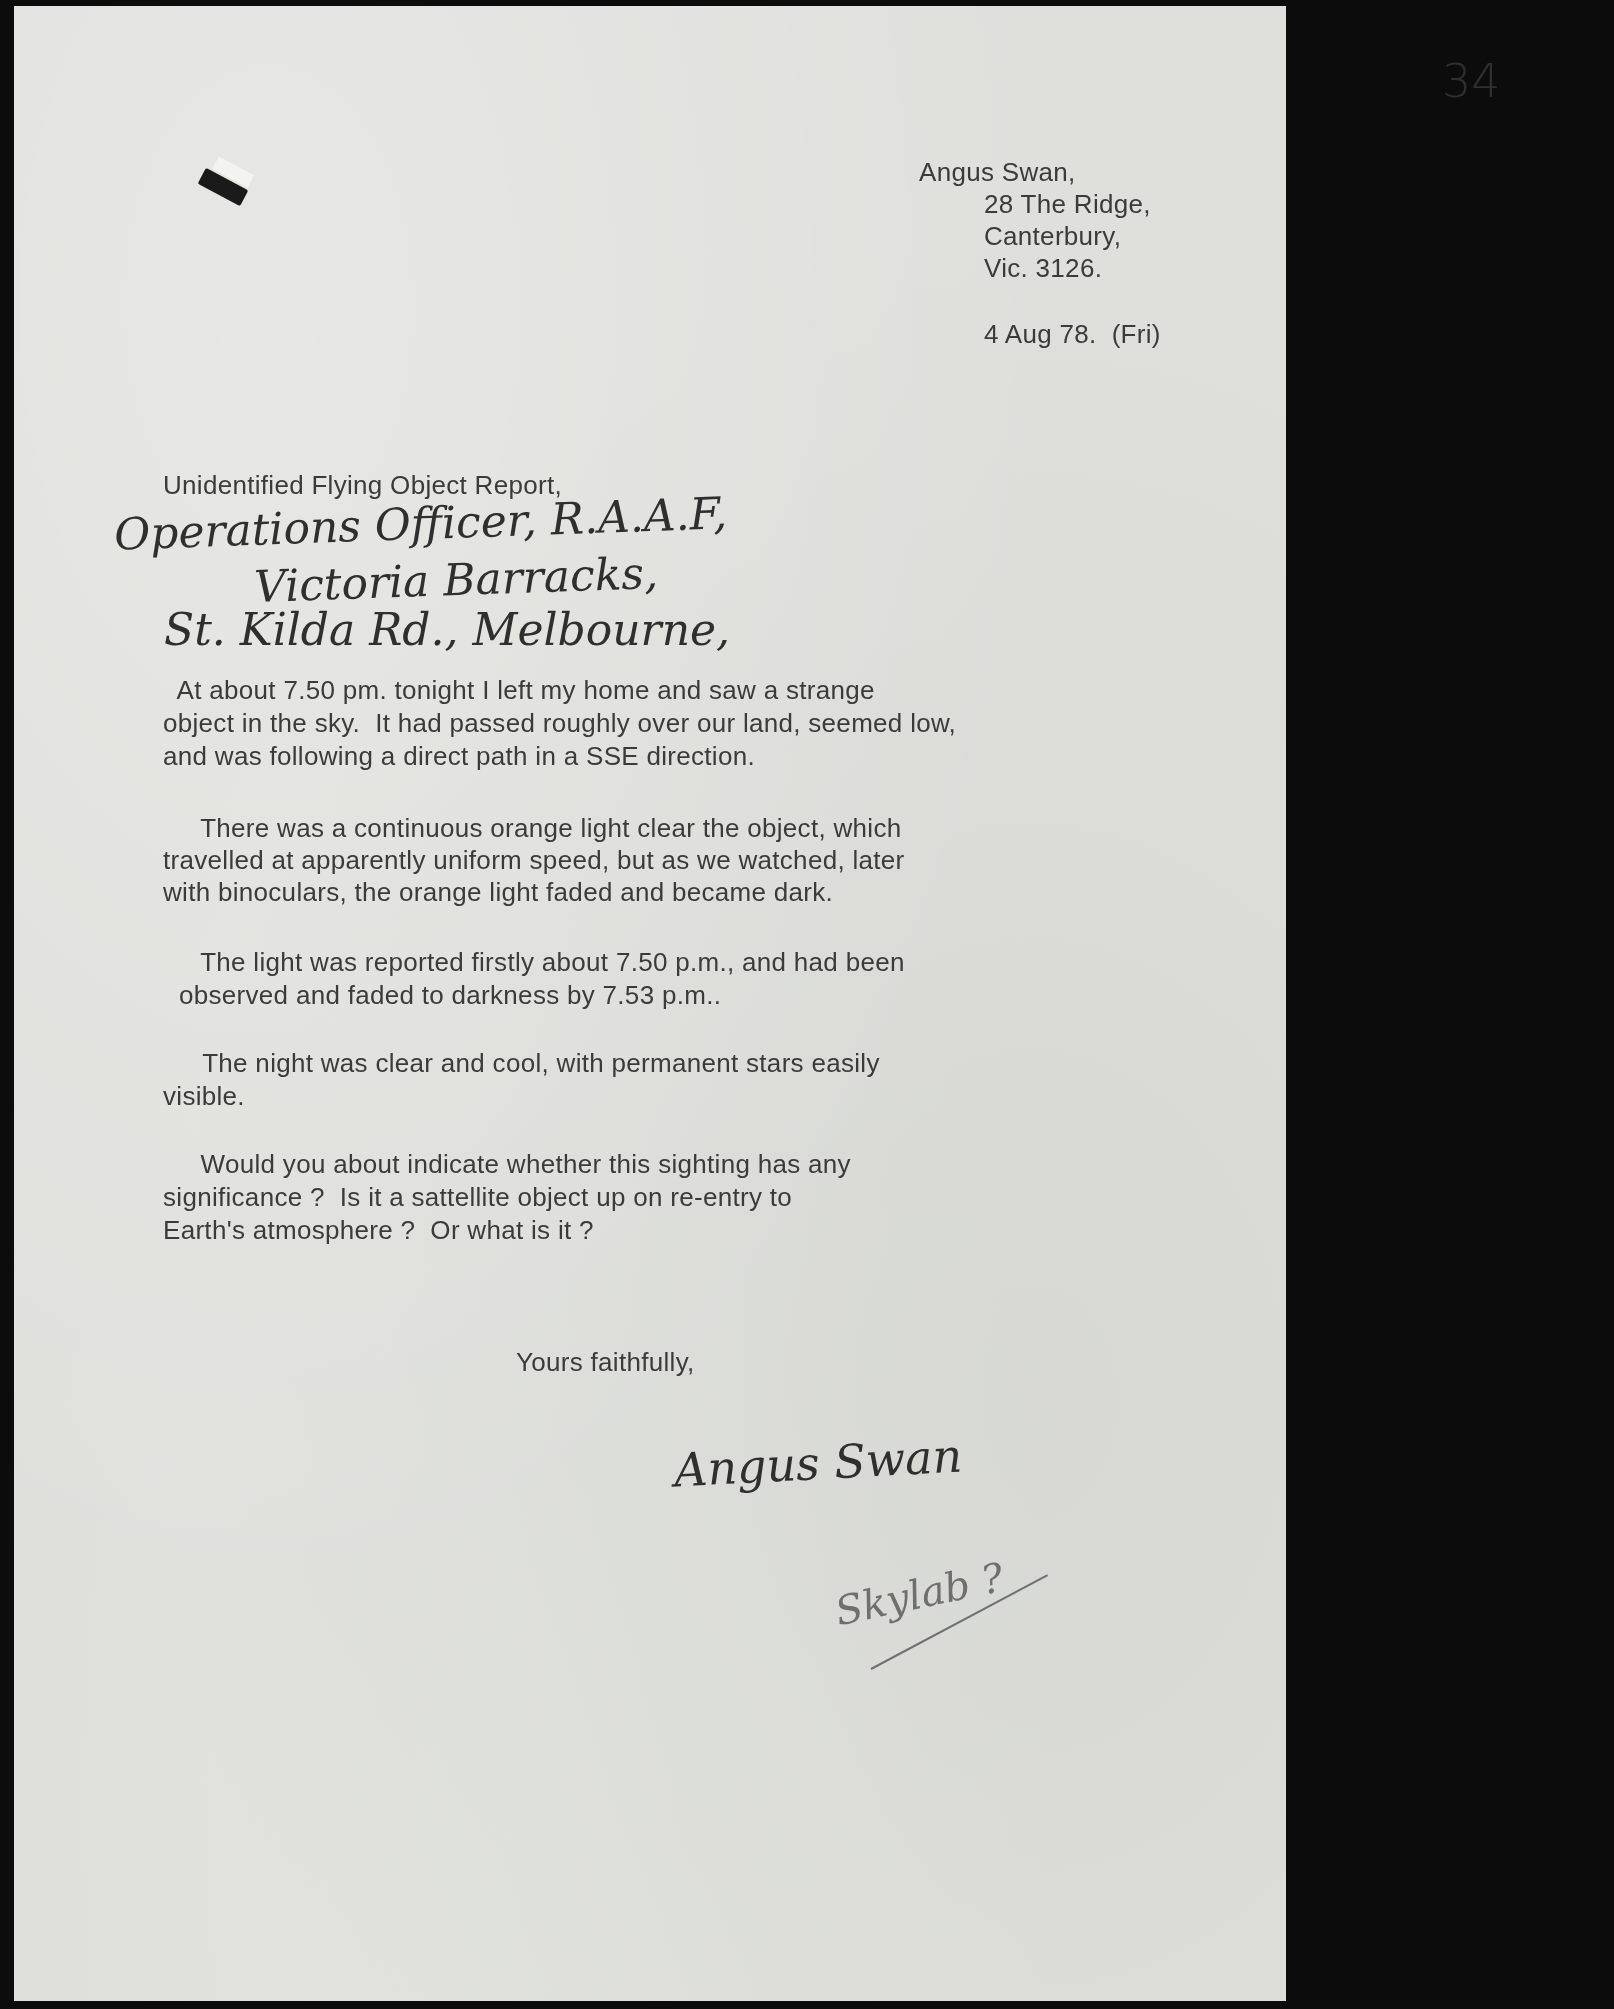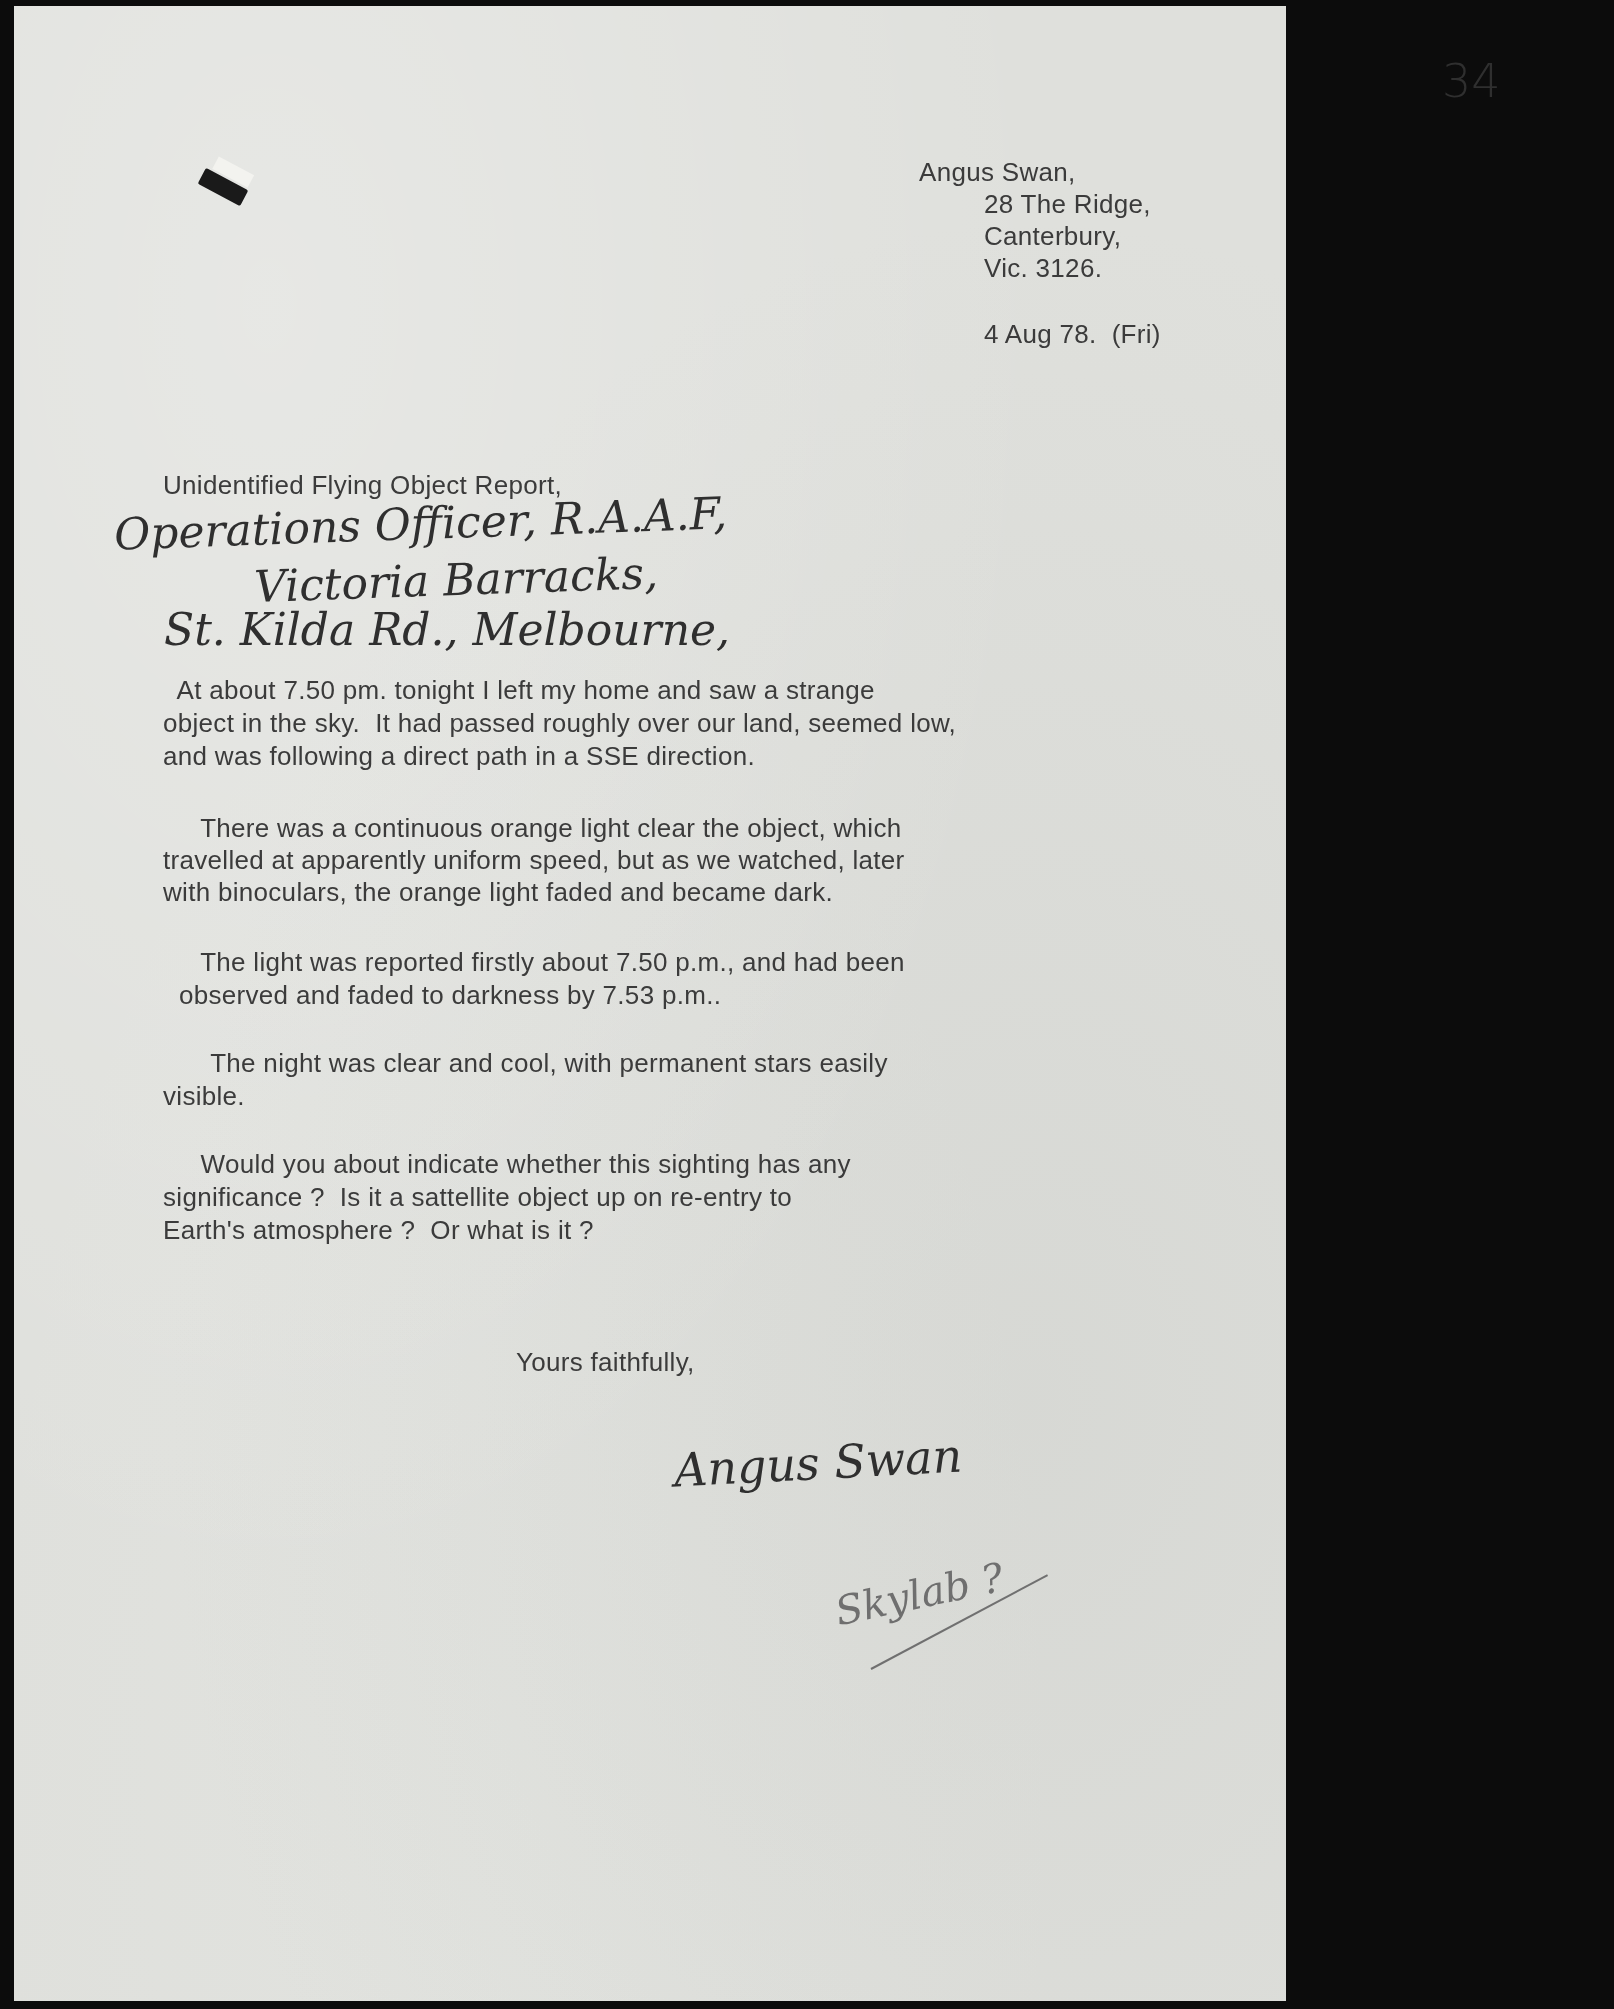--- a/index.html
+++ b/index.html
@@ -84,21 +84,21 @@
     <div class="typed" style="left:149px; top:701px;">object in the sky.  It had passed roughly over our land, seemed low,</div>
     <div class="typed" style="left:149px; top:734px;">and was following a direct path in a SSE direction.</div>
 
     <div class="typed" style="left:149px; top:806px;">     There was a continuous orange light clear the object, which</div>
     <div class="typed" style="left:149px; top:838px;">travelled at apparently uniform speed, but as we watched, later</div>
     <div class="typed" style="left:149px; top:870px;">with binoculars, the orange light faded and became dark.</div>
 
     <div class="typed" style="left:149px; top:940px;">     The light was reported firstly about 7.50 p.m., and had been</div>
     <div class="typed" style="left:165px; top:973px;">observed and faded to darkness by 7.53 p.m..</div>
 
-    <div class="typed" style="left:159px; top:1041px;">     The night was clear and cool, with permanent stars easily</div>
+    <div class="typed" style="left:151px; top:1041px;">     The night was clear and cool, with permanent stars easily</div>
     <div class="typed" style="left:149px; top:1074px;">visible.</div>
 
     <div class="typed" style="left:149px; top:1142px;">     Would you about indicate whether this sighting has any</div>
     <div class="typed" style="left:149px; top:1175px;">significance ?  Is it a sattellite object up on re-entry to</div>
     <div class="typed" style="left:149px; top:1208px;">Earth's atmosphere ?  Or what is it ?</div>
   </div>
 
   <div class="typed" style="left:502px; top:1340px;">Yours faithfully,</div>
   <div class="hand" style="left:660px; top:1430px; font-size:46px; transform:rotate(-3deg);">Angus Swan</div>
   <div class="hand pencil" style="left:820px; top:1565px; font-size:40px; transform:rotate(-12deg);">Skylab ?</div>

